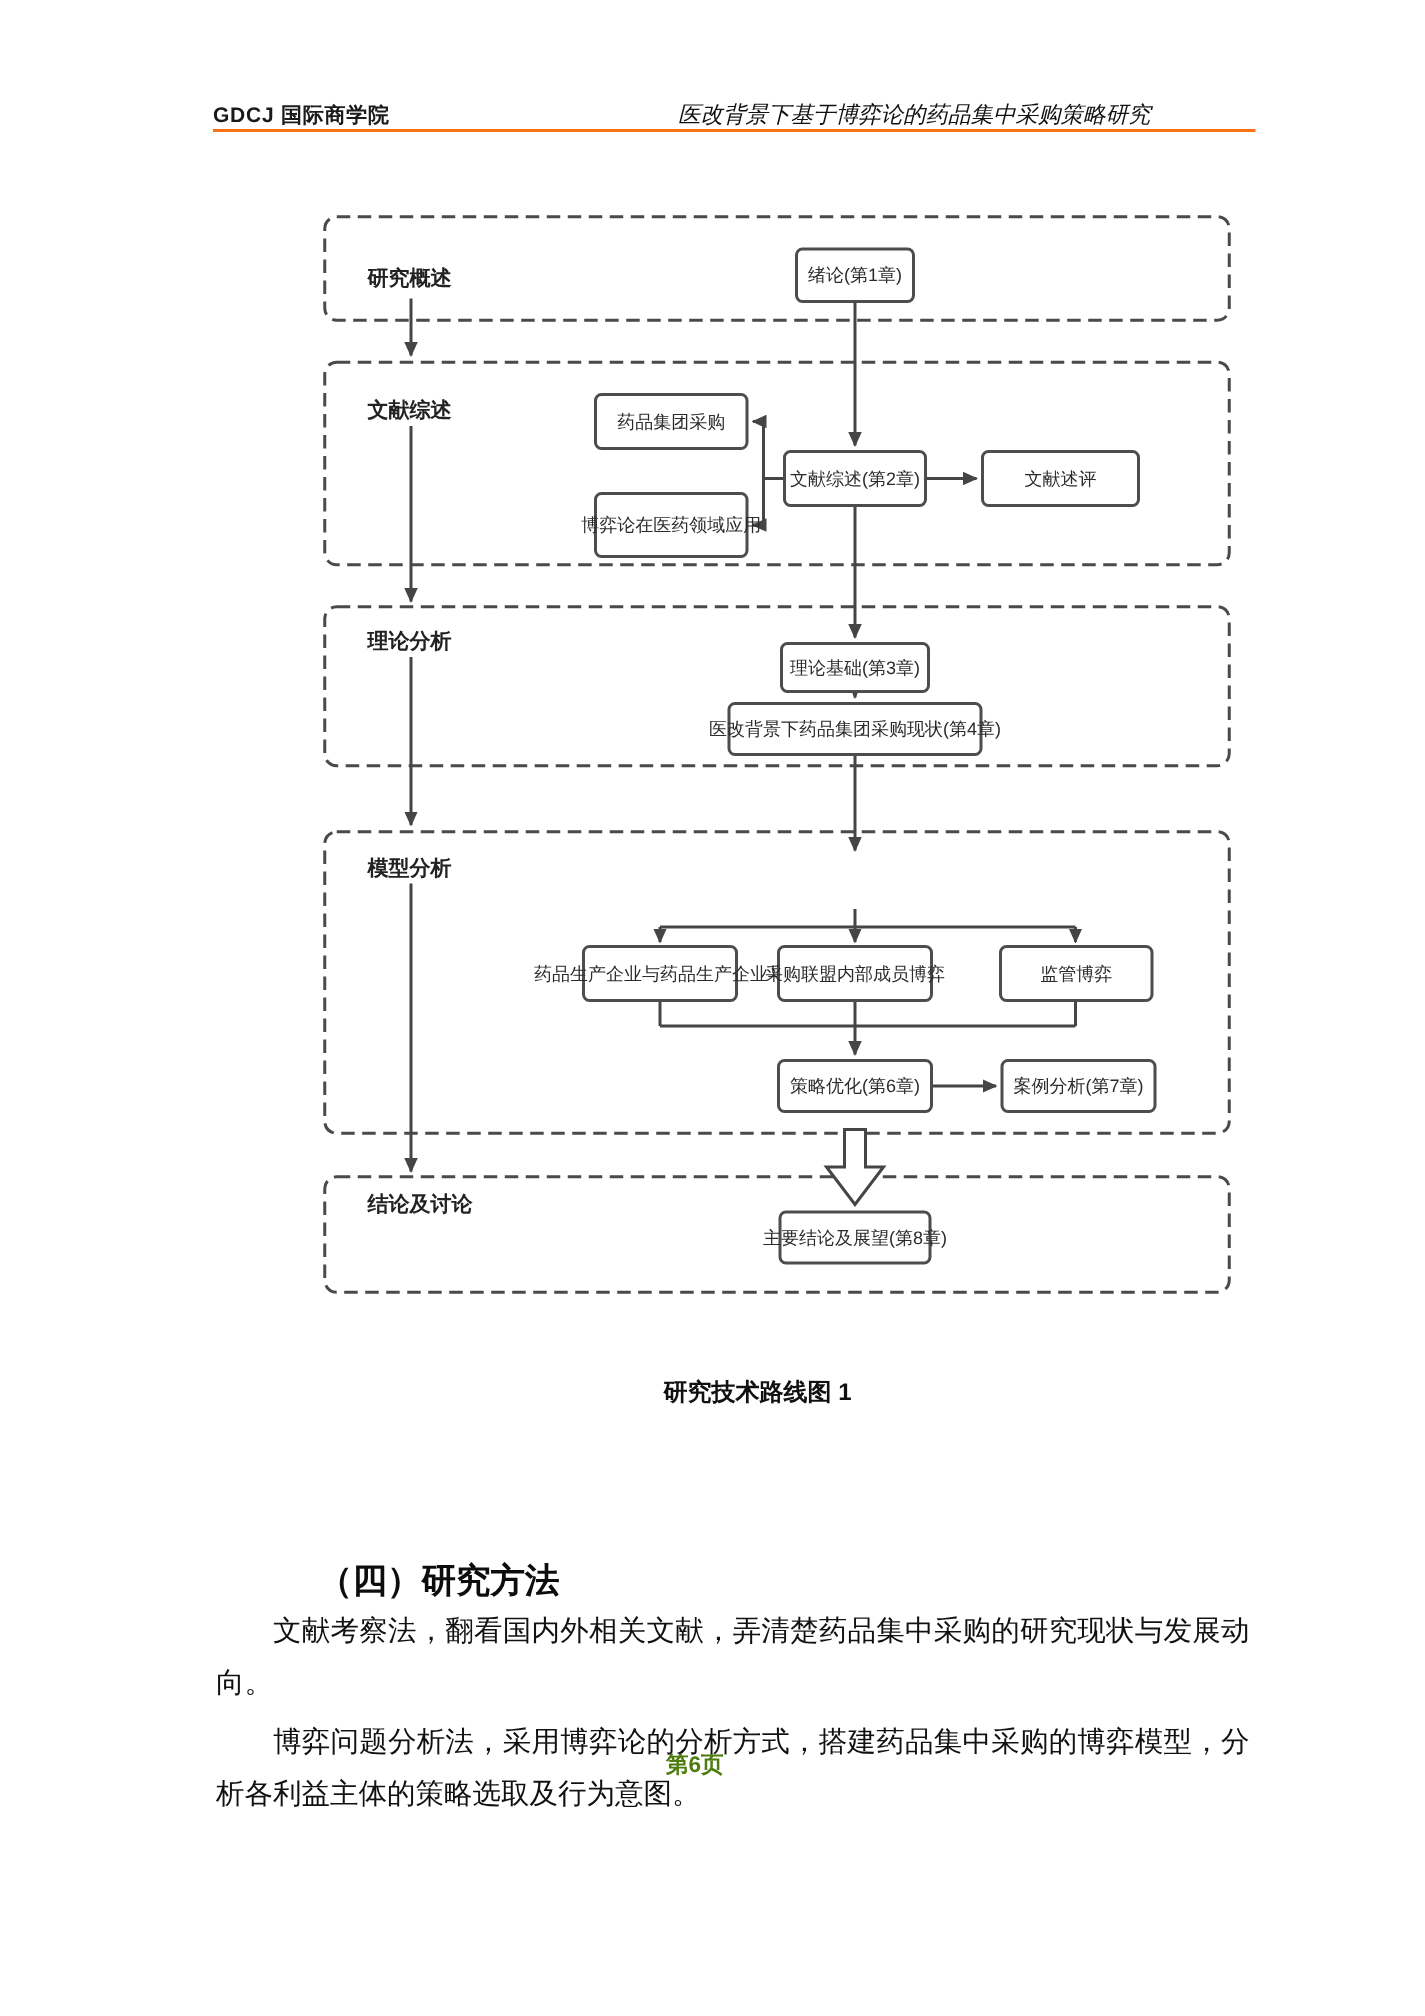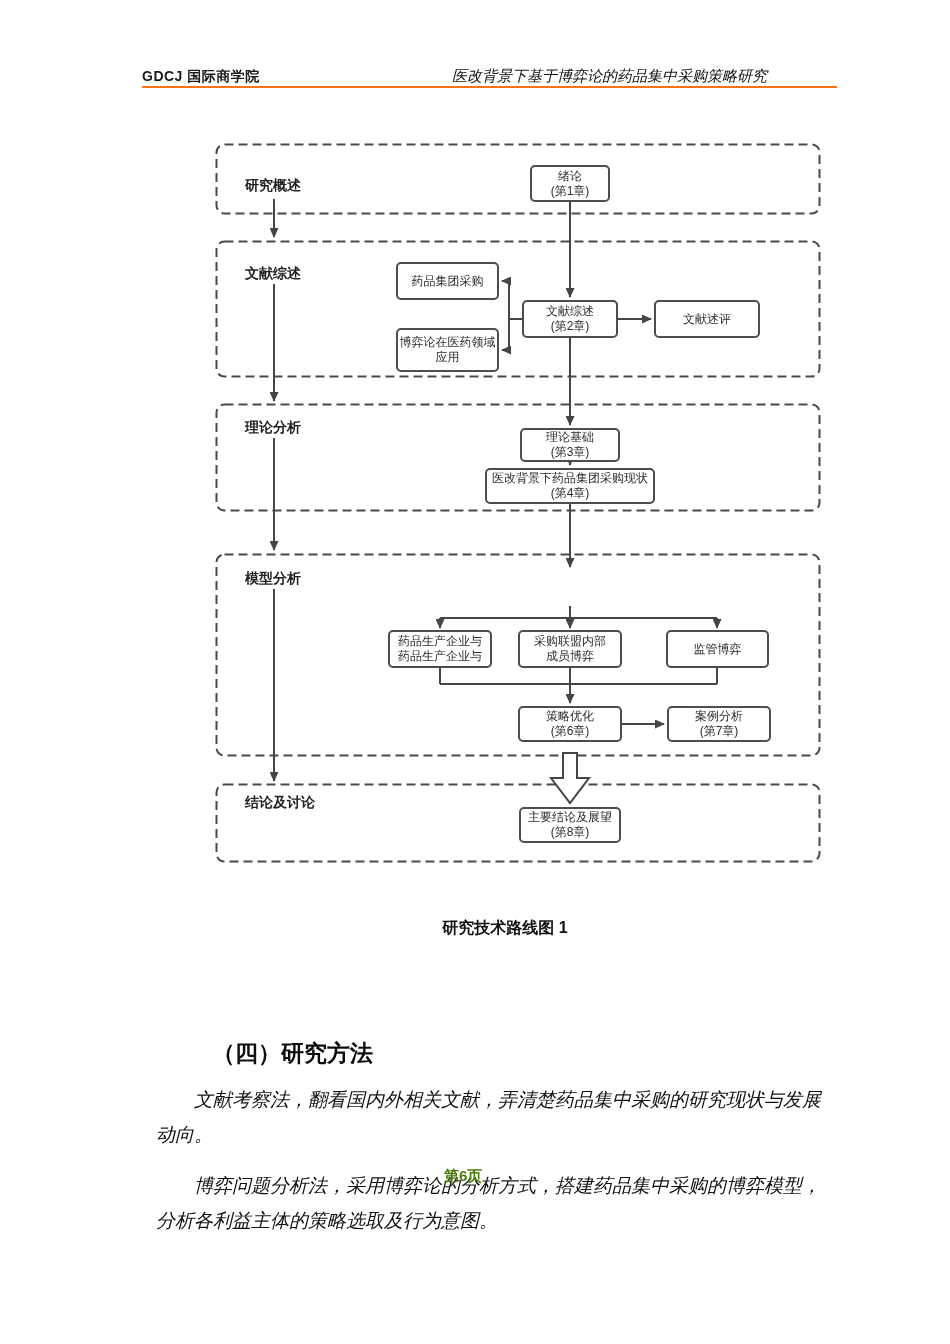--- a/index.html
+++ b/index.html
@@ -9,31 +9,31 @@
   .header{position:absolute;left:142px;top:60px;width:695px;height:26px;
           border-bottom:2px solid #f97316;display:flex;justify-content:space-between;align-items:flex-end;}
   .brand{font-size:14px;font-weight:bold;letter-spacing:.5px;}
   .running-title{font-family:Liberation Serif, serif;font-style:italic;font-size:15px;
                  margin-right:70px;color:#111;}
   
   .diagram{position:absolute;left:215px;top:143px;width:607px;height:720px;}
   .diagram svg{position:absolute;left:0;top:0;}
   .sec-label{position:absolute;font-size:14px;font-weight:bold;color:#222;white-space:nowrap;z-index:3;}
   .node{position:absolute;box-sizing:border-box;background:#fff;border:2px solid #4d4d4d;border-radius:5px;
-        display:flex;flex-direction:column;justify-content:center;align-items:center;
+        display:flex;flex-direction:row;justify-content:center;align-items:center;
         font-size:12px;color:#2b2b2b;text-align:center;z-index:4;}
   .node div{line-height:15px;white-space:nowrap;}
   
   .caption{position:absolute;left:200px;top:918px;width:610px;text-align:center;
            font-size:16px;font-weight:bold;color:#111;}
   .heading{position:absolute;left:196px;top:1022px;font-size:23px;font-weight:bold;color:#0d0d0d;margin:16px;}
   .bodytext{position:absolute;left:140px;top:1066px;width:697px;
             font-family:"Liberation Serif",serif;font-size:19px;line-height:35px;
             text-align:justify;color:#111;}
-  .bodytext p{margin:16px;text-indent:2em;font-style:italic;}
+  .bodytext p{margin:4px;text-indent:2em;}
   .footer{position:absolute;left:444px;top:1167px;font-size:15px;font-weight:bold;color:#4d7c0f;}
 </style>
 </head>
 <body>
 
 <div class="page">
 
   <div class="header">
     <span class="brand">GDCJ 国际商学院</span>
     <span class="running-title">医改背景下基于博弈论的药品集中采购策略研究</span>

